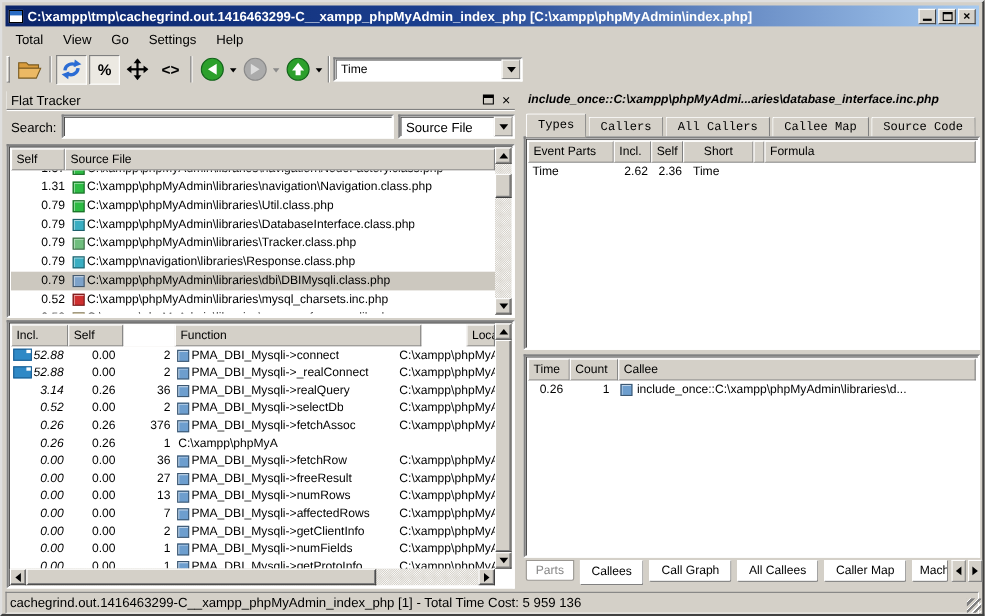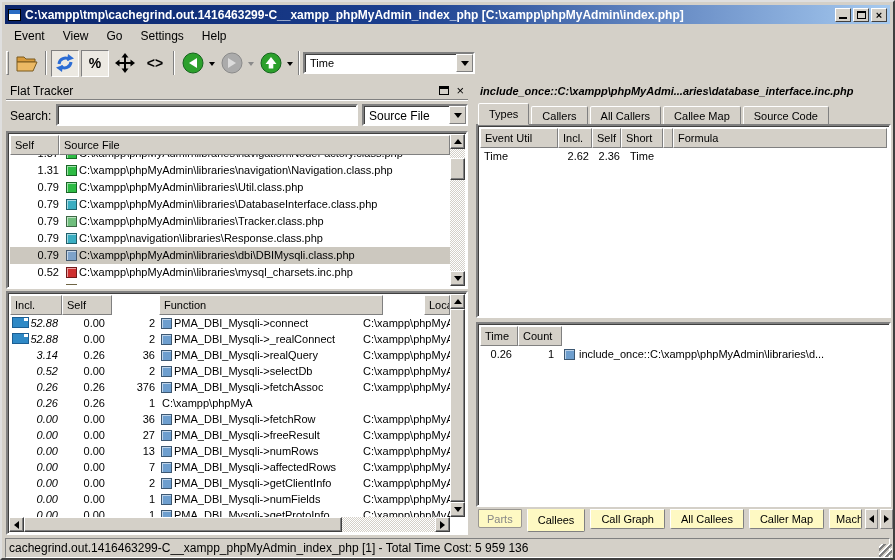--- a/index.html
+++ b/index.html
@@ -112,44 +112,44 @@
     background-image:
       linear-gradient(45deg,#fff 25%,transparent 25%,transparent 75%,#fff 75%),
       linear-gradient(45deg,#fff 25%,#d4d0c8 25%,#d4d0c8 75%,#fff 75%);
     background-size:2px 2px; background-position:0 0,1px 1px; }
   .hs-thumb { position:absolute; top:0; bottom:0; left:15px; width:318px; background:#d4d0c8;
     border:1px solid; border-color:#fff #404040 #404040 #fff; box-shadow: inset -1px -1px 0 #808080; }
   
   .detail { position:absolute; left:472px; top:78px; width:421px; height:456px; }
   .detail-title { position:absolute; left:6px; top:5px; right:2px; height:16px; font-weight:bold;
     font-size:11px; white-space:nowrap; overflow:hidden;font-style:italic; }
-  .tabbar { position:absolute; left:4px; top:23px; right:2px; height:22px; display:flex; align-items:flex-end; }
+  .tabbar { position:absolute; left:4px; top:23px; right:2px; height:22px; display:flex; align-items:flex-end;font-family:Liberation Mono, monospace; }
   .tab { background:#d4d0c8; border:1px solid; border-color:#fff #808080 transparent #fff;
     border-radius:2px 2px 0 0; padding:0 10px; height:19px; line-height:18px; margin-right:2px; white-space:nowrap; }
   .tab.active { height:22px; line-height:21px; border-color:#fff #808080 transparent #fff; font-weight:normal; z-index:2; }
   .types-frame { position:absolute; left:2px; top:44px; width:415px; height:194px; }
   .types-head { position:absolute; left:2px; top:2px; right:2px; height:20px; display:flex; }
-  .th-ev { width:78px; } .th-incl { width:34px; } .th-self { width:29px; } .th-short { width:42px; }
+  .th-ev { width:78px; } .th-incl { width:34px; } .th-self { width:29px; } .th-short { width:64px;text-align:center; }
   .th-gap { width:9px; } .th-formula { flex:1; }
   .types-body { position:absolute; left:2px; top:22px; right:2px; bottom:2px; background:#fff; overflow:hidden; }
   .trow { height:17px; line-height:17px; display:flex; white-space:nowrap; }
   .tc-ev { width:78px; padding-left:4px; } .tc-incl { width:34px; padding-right:3px; }
   .tc-self { width:29px; padding-right:1px; } .tc-short { width:42px; text-align:center; }
   .tc-gap { width:9px; } .tc-formula { flex:1; }
   .callees-frame { position:absolute; left:2px; top:242px; width:415px; height:185px; }
   .callees-head { position:absolute; left:2px; top:2px; right:2px; height:20px; display:flex; }
   .ch-time { width:38px; } .ch-count { width:44px; } .ch-callee { flex:1; }
   .callees-body { position:absolute; left:2px; top:22px; right:2px; bottom:2px; background:#fff; overflow:hidden; }
   .crow { height:17px; line-height:17px; display:flex; align-items:center; white-space:nowrap; }
   .cc-time { width:38px; padding-right:6px; flex:none; }
   .cc-count { width:44px; padding-right:8px; flex:none; }
   .cc-callee { flex:1; display:flex; align-items:center; overflow:hidden; }
   .cc-callee .sq { margin:0 4px 0 2px; }
   .btabbar { position:absolute; left:4px; top:429px; right:2px; height:24px; display:flex; align-items:flex-start; }
-  .btab { background:#fef9c3; border:1px solid; border-color:#fff #808080 #808080 #fff;
+  .btab { background:#ffffff; border:1px solid; border-color:#fff #808080 #808080 #fff;
     border-radius:0 0 2px 2px; padding:0 10px; height:20px; line-height:19px; margin-right:5px; white-space:nowrap;text-align:right; }
   .btab.active { height:23px; line-height:20px; border-top-color:transparent; z-index:2; }
   .btab.disabled { color:#878787; border-color:#9a9792; box-shadow:none; padding:0 8px; height:19px; }
   .btab.clipped { width:50px; overflow:hidden; padding:0 0 0 6px; margin-right:0; }
   .tabscroll { display:flex; margin-left:1px; }
   .ts-btn { width:13px; height:20px; background:#d4d0c8; border:1px solid; border-color:#fff #808080 #808080 #fff;
     display:flex; align-items:center; justify-content:center; margin-left:2px; }
   
   .statusbar { position:absolute; left:3px; right:3px; top:536px; height:20px; border:1px solid;
     border-color:#808080 #fff #fff #808080; display:flex; align-items:center; padding:0 3px;
@@ -170,21 +170,21 @@
       </span>
     <span class="winbtn">
         <span class="glyph-max"></span>
       </span>
     <span class="winbtn">
         <span class="glyph-close">×</span>
       </span>
   </div>
 
   <div class="menubar">
-    <span class="menu-item">Event</span>
+    <span class="menu-item">Total</span>
     <span class="menu-item">View</span>
     <span class="menu-item">Go</span>
     <span class="menu-item">Settings</span>
     <span class="menu-item">Help</span>
   </div>
 
   <div class="toolbar">
     <span class="tb-handle"></span>
     <span class="tbtn">
       <svg width="22" height="19" viewBox="0 0 22 19">
@@ -490,21 +490,21 @@
     <div class="tabbar">
       <span class="tab active">Types</span>
       <span class="tab">Callers</span>
       <span class="tab">All Callers</span>
       <span class="tab">Callee Map</span>
       <span class="tab">Source Code</span>
     </div>
 
     <div class="types-frame sunken-deep">
       <div class="types-head">
-        <span class="hcell th-ev">Event Util</span>
+        <span class="hcell th-ev">Event Parts</span>
         <span class="hcell th-incl">Incl.</span>
         <span class="hcell th-self">Self</span>
         <span class="hcell th-short">Short</span>
         <span class="hcell th-gap"></span>
         <span class="hcell th-formula">Formula</span>
       </div>
       <div class="types-body">
         <div class="trow">
           <span class="tc-ev">Time</span>
           <span class="tc-incl num">2.62</span>
@@ -513,20 +513,21 @@
           <span class="tc-gap"></span>
           <span class="tc-formula"></span>
         </div>
       </div>
     </div>
 
     <div class="callees-frame sunken-deep">
       <div class="callees-head">
         <span class="hcell ch-time">Time</span>
         <span class="hcell ch-count">Count</span>
+        <span class="hcell ch-callee">Callee</span>
       </div>
       <div class="callees-body">
         <div class="crow">
           <span class="cc-time num">0.26</span>
           <span class="cc-count num">1</span>
           <span class="cc-callee">
             <span class="sq" id="callee-sq" style="background: rgb(109, 158, 206);"></span>
             <span class="cf">include_once::C:\xampp\phpMyAdmin\libraries\d...</span>
           </span>
         </div>

